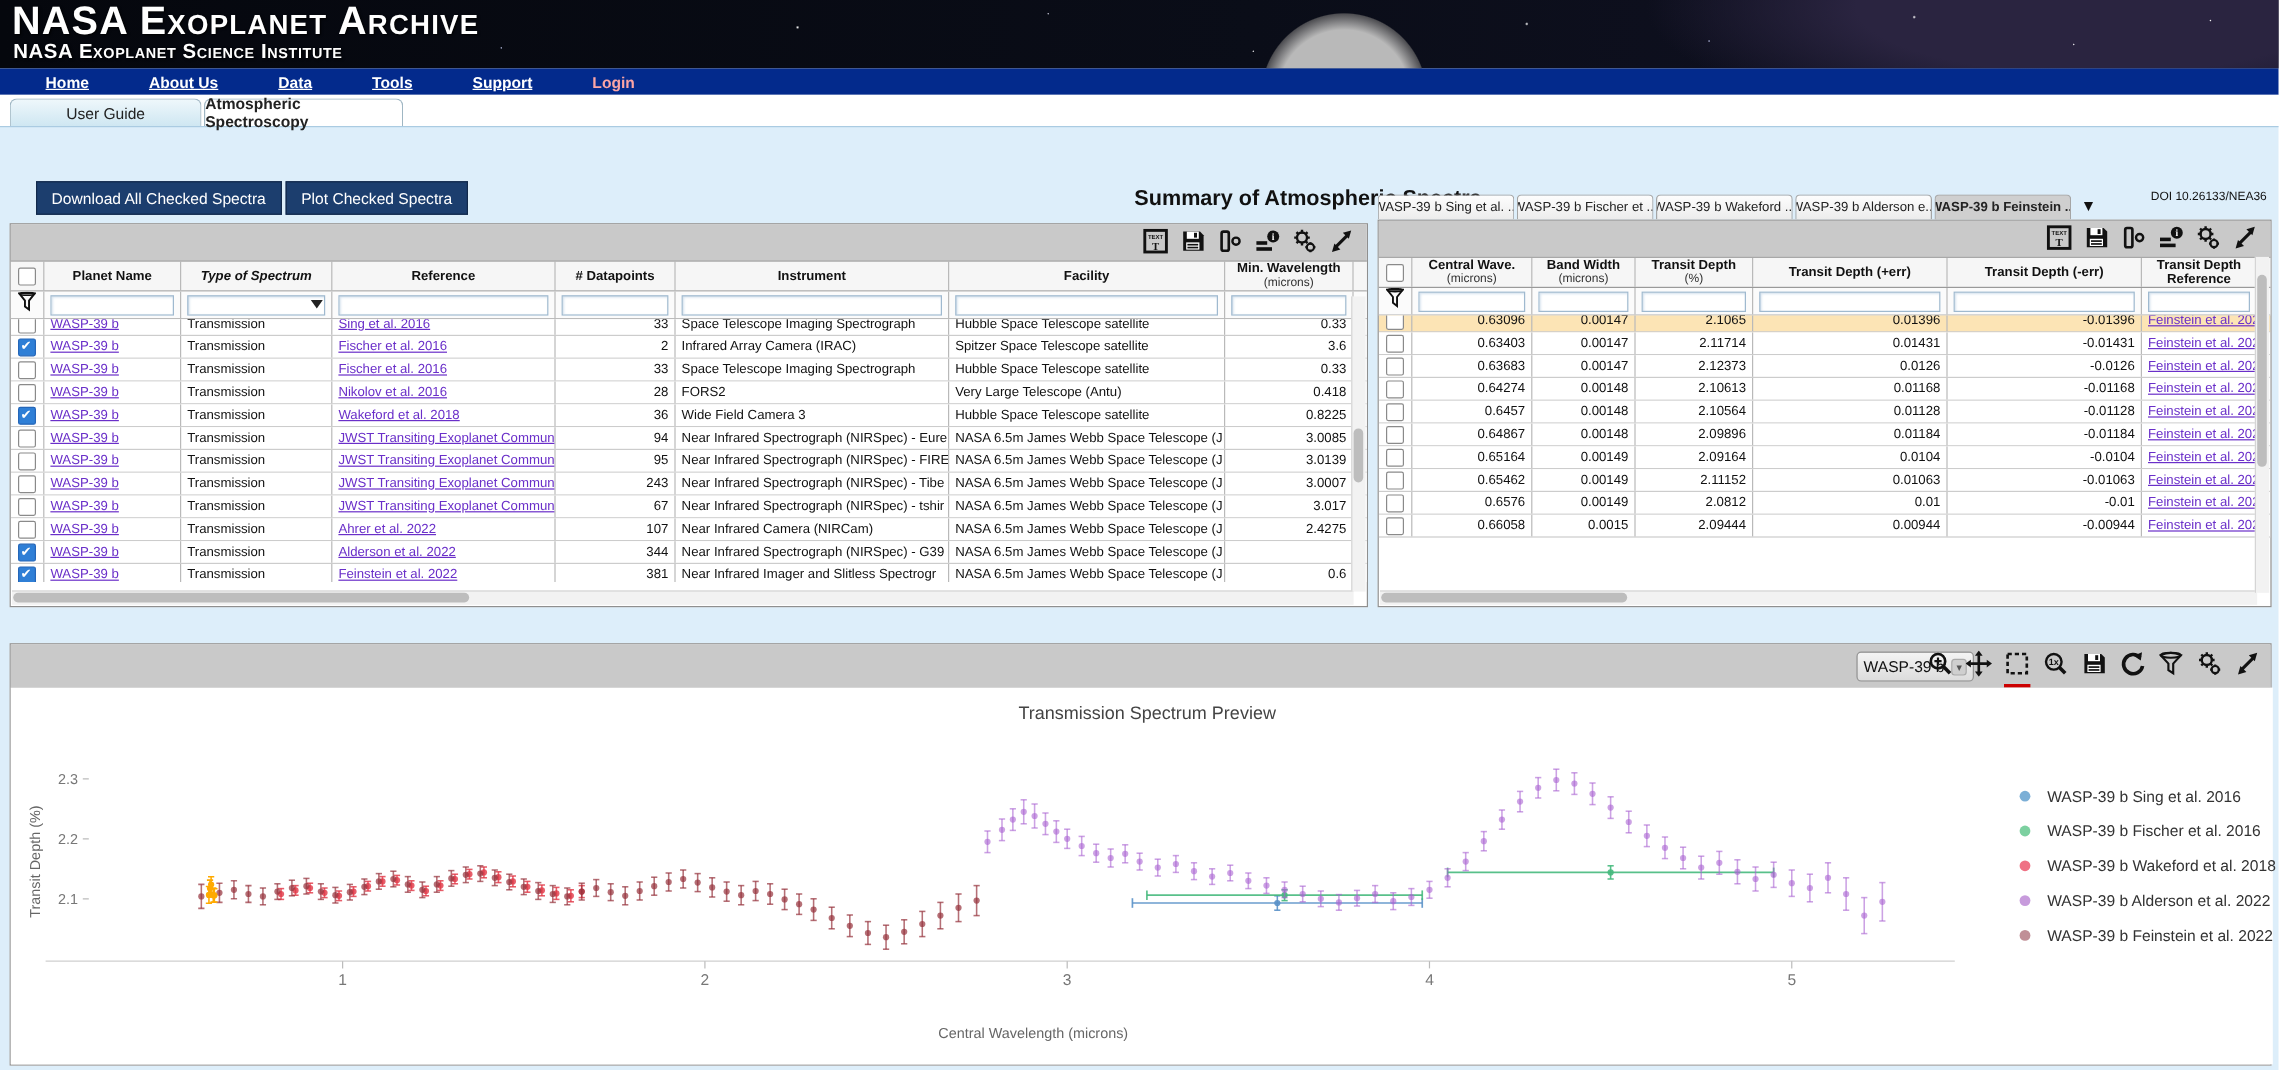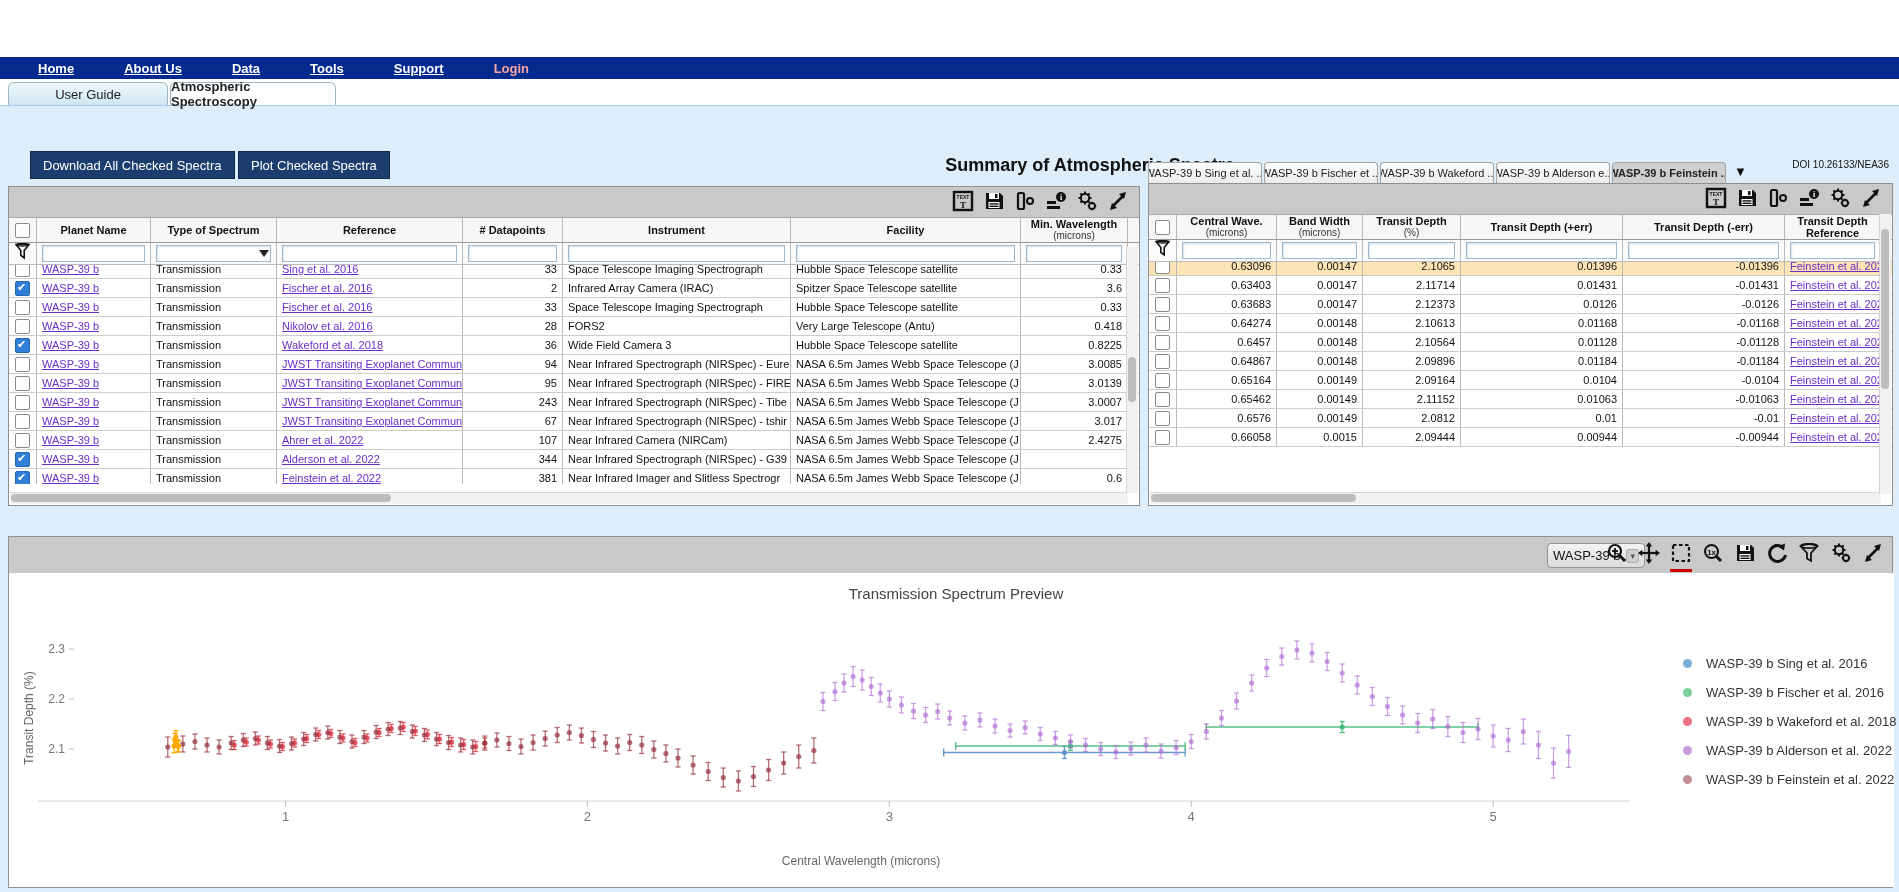--- a/index.html
+++ b/index.html
@@ -99,20 +99,24 @@
   .legend{position:absolute;left:1674px;top:76px;}
   .lg-item{display:flex;align-items:center;gap:14px;height:29px;cursor:pointer;}
   .lg-dot{width:9px;height:9px;border-radius:50%;flex:none;}
   .lg-txt{font-size:13px;color:#333;white-space:nowrap;}
 </style>
 </head>
 <body>
 
 <div class="page">
 
+  <div class="banner">
+    <div class="banner-title">NASA Exoplanet Archive</div>
+    <div class="banner-subtitle">NASA Exoplanet Science Institute</div>
+  </div>
 
   <div class="nav" id="main-nav">
       <a>Home</a>
       <a>About Us</a>
       <a>Data</a>
       <a>Tools</a>
       <a>Support</a>
       <a class="hl">Login</a>
     </div>
 
@@ -188,21 +192,21 @@
           </div>
       </div>
       <div id="left-table">
           <div class="trow hrow">
             <div class="hcell c" style="width: 28px; display: flex; align-items: center; justify-content: center; flex-direction: row;">
               <span class="cb"></span>
             </div>
             <div class="hcell" style="width: 114px;">
               <div>Planet Name</div>
             </div>
-            <div class="hcell" style="width: 126px;">
+            <div class="hcell" style="width: 126px; font-style: italic;">
               <div>Type of Spectrum</div>
             </div>
             <div class="hcell" style="width: 186px;">
               <div>Reference</div>
             </div>
             <div class="hcell" style="width: 100px;">
               <div># Datapoints</div>
             </div>
             <div class="hcell" style="width: 228px;">
               <div>Instrument</div>

